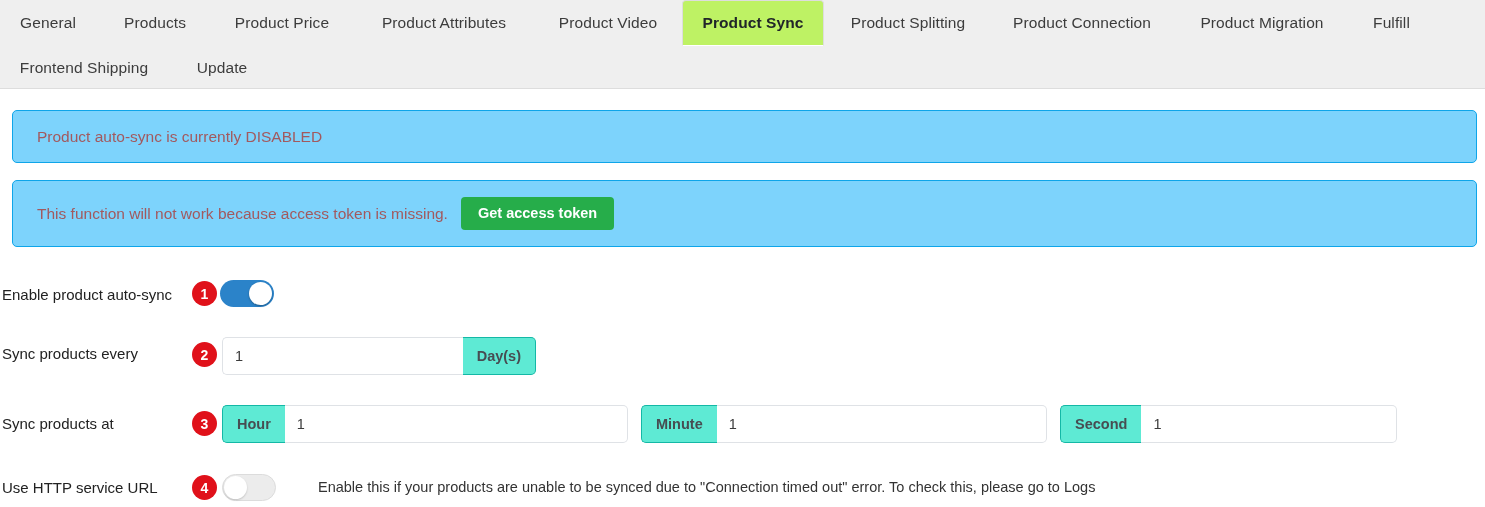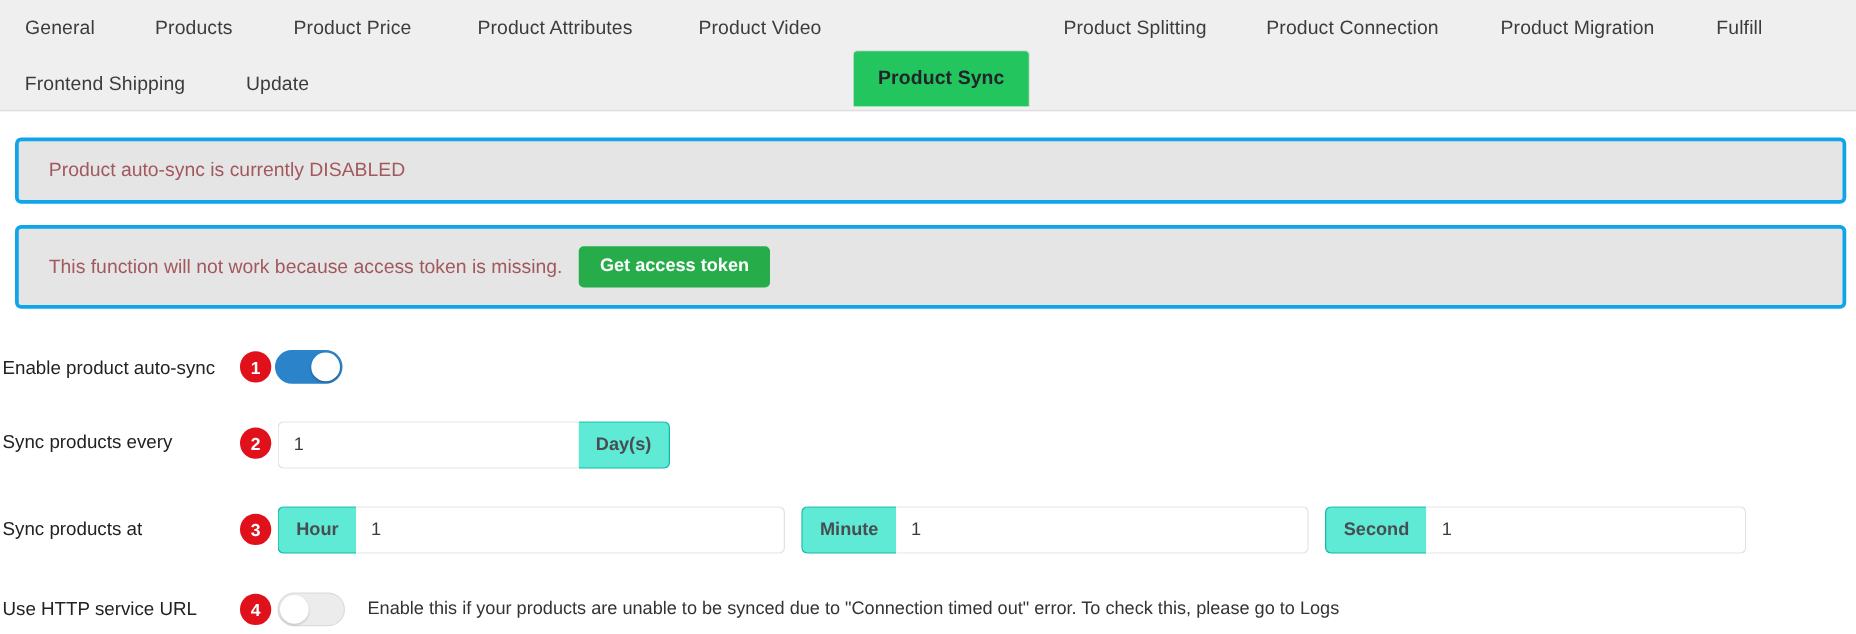--- a/index.html
+++ b/index.html
@@ -22,34 +22,33 @@
   .tabrow { position: absolute; left: 0; width: 1485px; height: 45px; }
   .tabrow.r1 { top: 0; }
   .tabrow.r2 { top: 45px; }
   .tab {
     position: absolute; top: 0; height: 45px;
     display: flex; align-items: center; justify-content: center;
     font-size: 15.5px; color: #3c3c3c; letter-spacing: .1px;
     white-space: nowrap; cursor: pointer;
   }
   .tab.active {
-    background: #22c55e;
+    background: #bef264;
     border: 1px solid #dddddd;
     border-bottom-color: #ffffff;
     border-top-left-radius: 4px; border-top-right-radius: 4px;
     font-weight: bold; color: #212529;
     height: 46px;
-    margin-top: 40px;
   }
 
   
   .alert {
     position: absolute; left: 12px; width: 1465px;
-    background: #e5e5e5;
-    border: 3px solid #0ea5e9;
+    background: #7dd3fc;
+    border: 1px solid #0ea5e9;
     border-radius: 5px;
     color: #a2595e;
     font-size: 15.5px;
     display: flex; align-items: center;
     padding: 0 24px;
   }
   .alert.a1 { top: 110px; height: 53px; }
   .alert.a2 { top: 180px; height: 67px; }
   .alert-text { line-height: 1; }
 
@@ -138,20 +137,21 @@
   }
   .igroup.has-pre input.fld {
     border-left: none;
     border-top-right-radius: 5px; border-bottom-right-radius: 5px;
   }
 
   .helper {
     position: absolute;
     font-size: 14.5px; color: #333333;
     white-space: nowrap;
+    margin-left: 24px;
   }
 </style>
 </head>
 <body>
 
 <div id="root">
 
   <div class="tabbar">
     <div class="tabrow r1" id="tabrow1">
         <div class="tab" style="left: 13px; width: 70px;">

